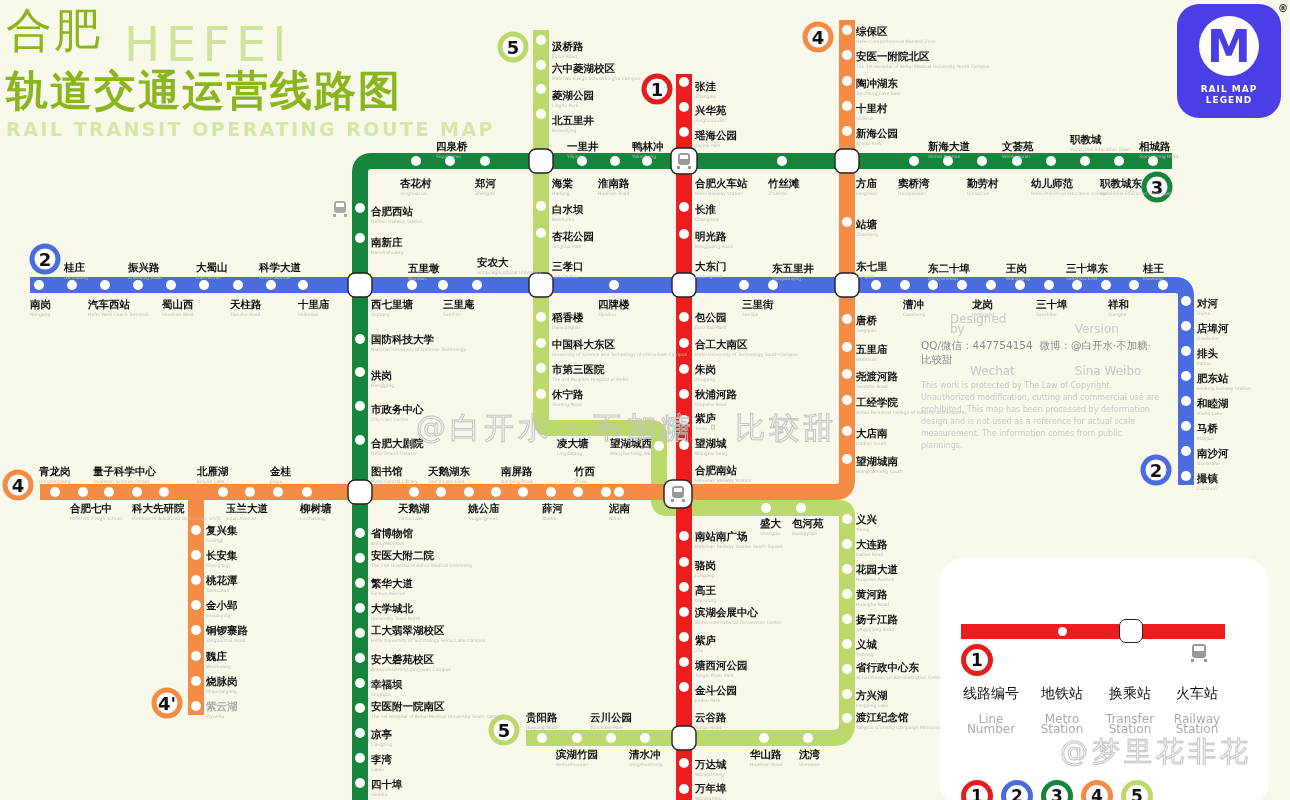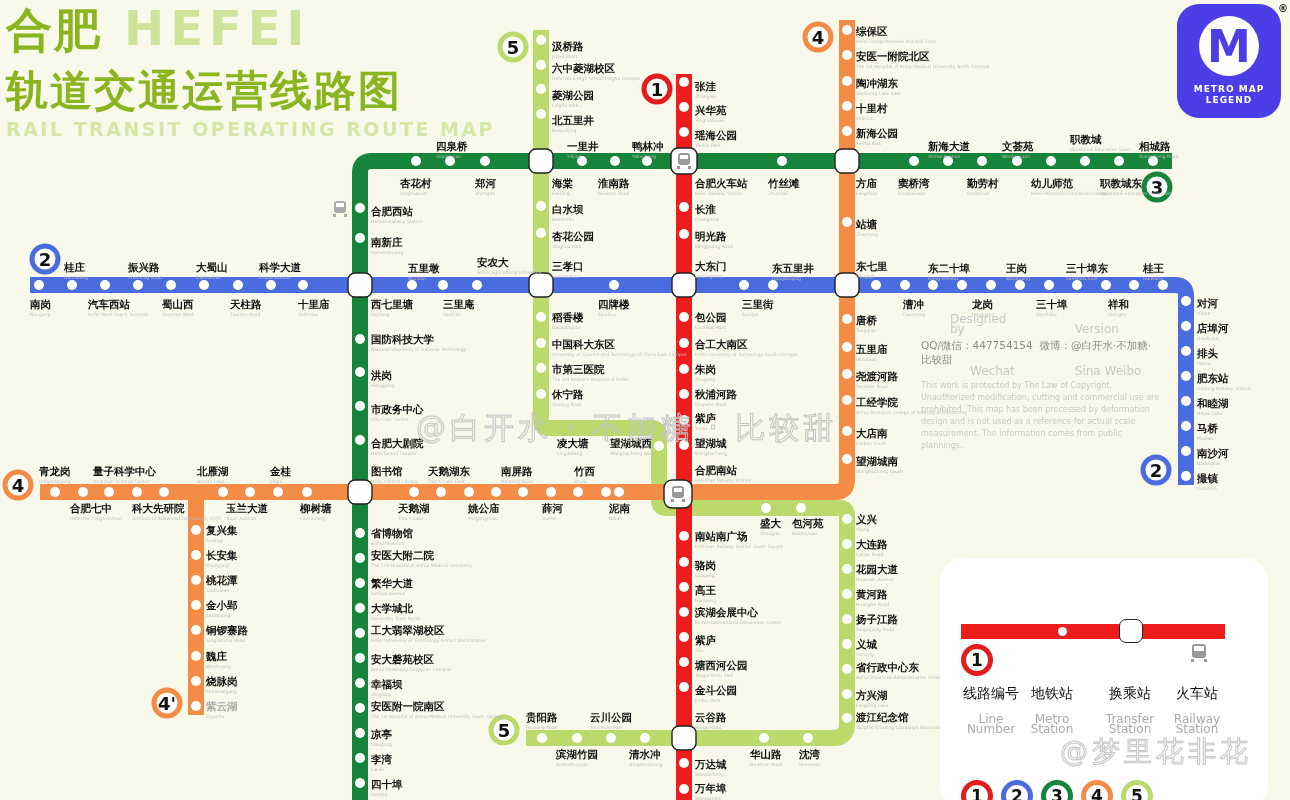--- a/index.html
+++ b/index.html
@@ -1,19 +1,19 @@
 <!DOCTYPE html>
 <html><head>
 <meta charset="utf-8">
 <style>
   html,body{margin:0;padding:0;}
   body{width:1290px;height:800px;overflow:hidden;background:#f8f9ea;font-family:"DejaVu Sans","Liberation Sans",sans-serif;position:relative;}
   #map{position:absolute;left:0;top:0;width:1290px;height:800px;}
-  .title-cn{position:absolute;left:6px;top:4px;font-weight:700;font-size:46px;color:#8ab51e;letter-spacing:2px;font-family:"DejaVu Sans",sans-serif;line-height:52px;}
-  .title-hefei{position:absolute;left:124px;top:2px;font-weight:700;font-size:48px;color:#cfe39a;letter-spacing:6px;font-family:"DejaVu Sans",sans-serif;line-height:52px;}
+  .title-cn{position:absolute;left:6px;top:4px;font-weight:400;font-size:46px;color:#8ab51e;letter-spacing:2px;font-family:"DejaVu Sans",sans-serif;line-height:52px;}
+  .title-hefei{position:absolute;left:124px;top:18px;font-weight:400;font-size:48px;color:#cfe39a;letter-spacing:6px;font-family:"DejaVu Sans",sans-serif;line-height:52px;}
   .title-sub{position:absolute;left:6px;top:66px;font-weight:700;font-size:42px;color:#8ab51e;letter-spacing:2px;line-height:50px;}
   .title-en{position:absolute;left:6px;top:118px;font-weight:700;font-size:19px;color:#d4e6a8;letter-spacing:2.5px;line-height:22px;}
   .logo{position:absolute;left:1177px;top:4px;width:104px;height:114px;background:#4b3ee6;border-radius:22px;}
   .logo .circ{position:absolute;left:22px;top:12px;width:60px;height:60px;background:#fff;border-radius:50%;display:flex;align-items:center;justify-content:center;font-weight:900;font-size:44px;color:#4b3ee6;font-family:"DejaVu Sans",sans-serif;}
   .logo .txt{position:absolute;left:0;right:0;top:80px;text-align:center;color:#fff;font-weight:700;font-size:9px;line-height:11px;letter-spacing:1px;}
   .logo-r{position:absolute;left:1278px;top:3px;font-size:10px;color:#111;font-weight:700;}
   .info{position:absolute;left:921px;top:314px;width:240px;color:#9a9a9a;font-size:10px;line-height:14px;}
   .info .row{font-size:10.5px;color:#8c8c8c;}
   .info .sub{font-size:12px;color:#c8c8c8;line-height:10px;margin-bottom:4px;margin-left:29px;}
   .info .cn{font-size:10px;color:#999;line-height:14px;}
@@ -928,21 +928,21 @@
 </svg>
 
 <div class="title-cn">合肥</div>
 <div class="title-hefei">HEFEI</div>
 <div class="title-sub">轨道交通运营线路图</div>
 <div class="title-en">RAIL TRANSIT OPERATING ROUTE MAP</div>
 
 <div class="logo">
   <div class="circ">M</div>
   <div class="txt">
-    <div>METRO MAP</div>
+    <div>RAIL MAP</div>
     <div>LEGEND</div>
   </div>
 </div>
 <div class="logo-r">®</div>
 
 <div class="info">
   <div class="sub"><span>Designed by</span><span style="margin-left:110px">Version</span></div>
   <div class="row"><span>QQ/微信：</span><span>447754154</span>&nbsp;&nbsp;<span>微博：</span><span>@白开水·不加糖·比较甜</span></div>
   <div class="sub"><span style="margin-left:20px">Wechat</span><span style="margin-left:60px">Sina Weibo</span></div>
   <div class="en">This work is protected by The Law of Copyright. Unauthorized modification, cutting and commercial use are prohibited. This map has been processed by deformation design and is not used as a reference for actual scale measurement. The information comes from public plannings.</div>
@@ -960,21 +960,21 @@
           <rect x="-5" y="-7" width="10" height="5" fill="#fff"></rect>
           <rect x="-8" y="6" width="3" height="3"></rect>
           <rect x="5" y="6" width="3" height="3"></rect>
         </g>
       </svg>
   </div>
   <div class="litem" style="left:16px">
       <div class="c">线路编号</div>
       <div class="e">Line Number</div>
     </div>
-  <div class="litem" style="left:77px">
+  <div class="litem" style="left:87px">
       <div class="c">地铁站</div>
       <div class="e">Metro Station</div>
     </div>
   <div class="litem" style="left:155px">
       <div class="c">换乘站</div>
       <div class="e">Transfer Station</div>
     </div>
   <div class="litem" style="left:222px">
       <div class="c">火车站</div>
       <div class="e">Railway Station</div>

